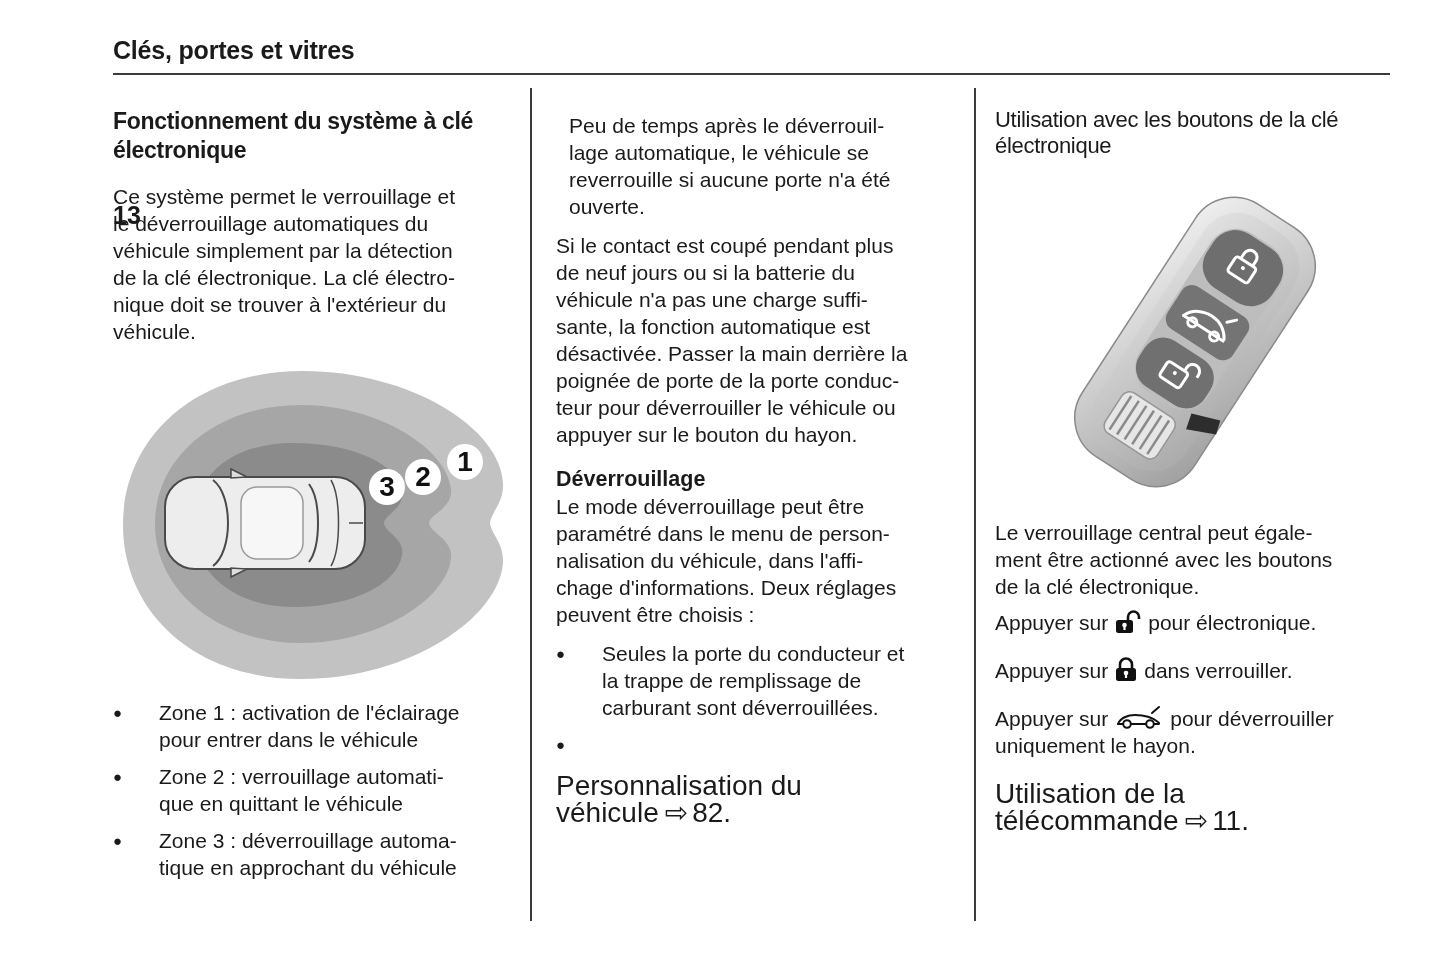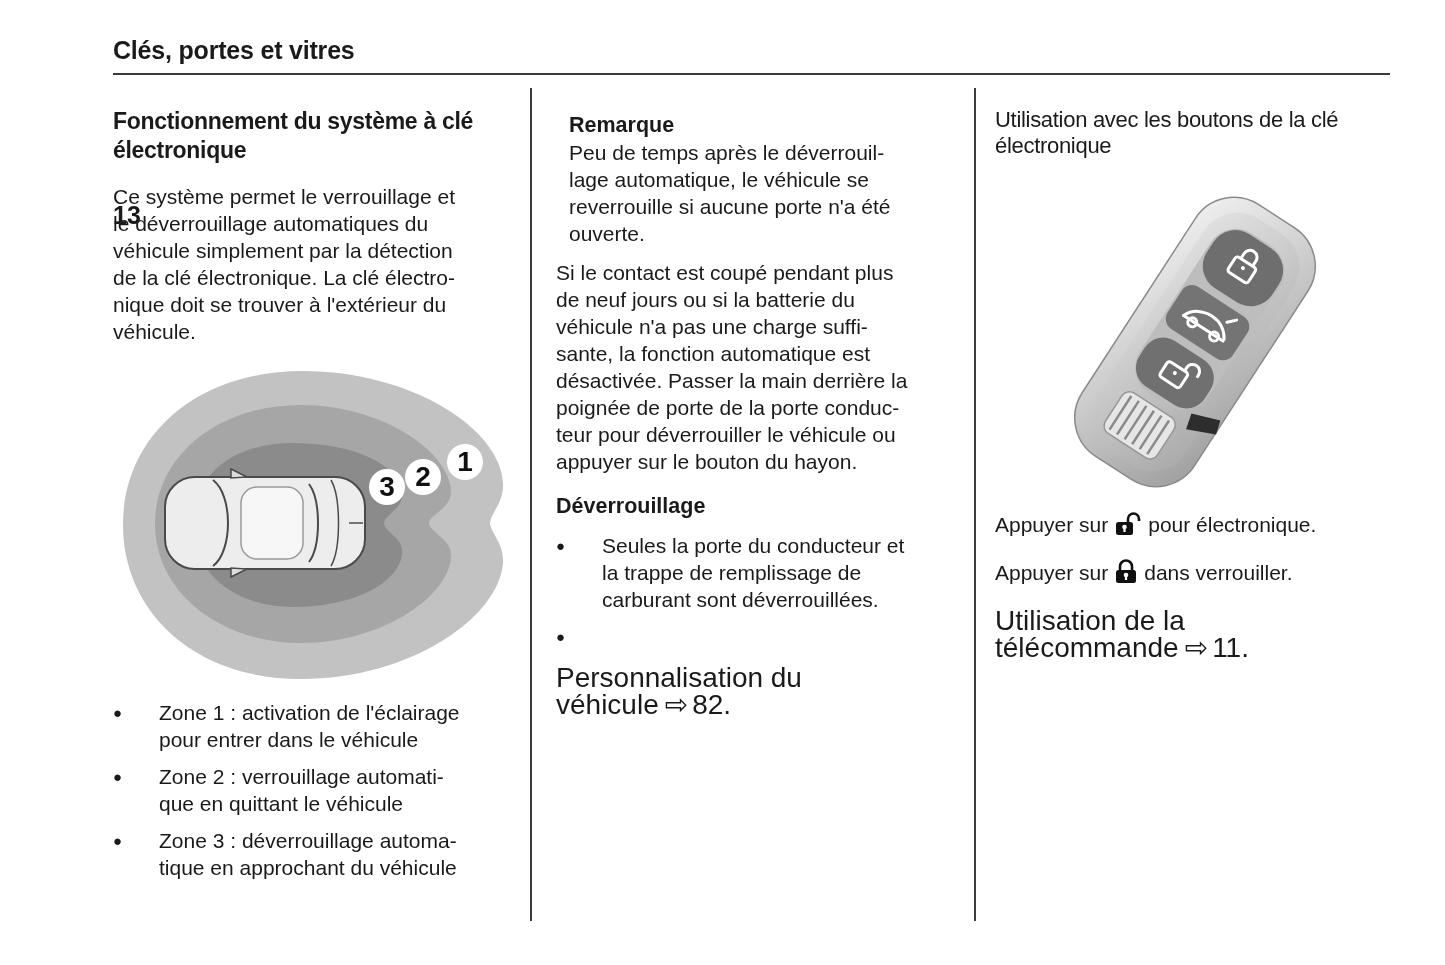--- a/index.html
+++ b/index.html
@@ -111,35 +111,39 @@
       <div class="bullet">
         <span class="bullet-marker">●</span>
         <span class="body-text">Zone 3 : déverrouillage automa-
 tique en approchant du véhicule</span>
       </div>
     </div>
   </div>
 
   <div class="col mid">
     <div class="note-block">
-      <div class="h3">Remarque</div>
       <p class="body-text">Peu de temps après le déverrouil-
 lage automatique, le véhicule se
 reverrouille si aucune porte n'a été
 ouverte.</p>
     </div>
     <p class="body-text mt12">Si le contact est coupé pendant plus
 de neuf jours ou si la batterie du
 véhicule n'a pas une charge suffi-
 sante, la fonction automatique est
 désactivée. Passer la main derrière la
 poignée de porte de la porte conduc-
 teur pour déverrouiller le véhicule ou
 appuyer sur le bouton du hayon.</p>
     <div class="h3">Déverrouillage</div>
+    <p class="body-text">Le mode déverrouillage peut être
+paramétré dans le menu de person-
+nalisation du véhicule, dans l'affi-
+chage d'informations. Deux réglages
+peuvent être choisis :</p>
 
     <div class="bullets" style="margin-top:12px;">
       <div class="bullet">
         <span class="bullet-marker">●</span>
         <span class="body-text">Seules la porte du conducteur et
 la trappe de remplissage de
 carburant sont déverrouillées.</span>
       </div>
       <div class="bullet">
         <span class="bullet-marker">●</span>
@@ -199,32 +203,45 @@
                 <line x1="3" y1="80" x2="3" y2="120"></line>
               <line x1="12" y1="80" x2="12" y2="120"></line>
                 <line x1="21" y1="80" x2="21" y2="120"></line>
             </g>
             <polygon points="36,62 64,52 68,66 40,78" fill="#2d2d2d"></polygon>
           </g>
         </g>
       </svg>
     </div>
 
+    <p class="body-text mt17">Le verrouillage central peut égale-
+ment être actionné avec les boutons
+de la clé électronique.</p>
 
     <p class="action"><span>Appuyer sur</span><svg width="28" height="26" viewBox="0 0 28 26">
           <path d="M14 11 v-3 a5.5 5.5 0 0 1 11 0 v2" stroke="#111" stroke-width="2.6" fill="none"></path>
           <rect x="2" y="11" width="17" height="13" rx="2.5" fill="#111"></rect>
           <circle cx="10.5" cy="16" r="2.3" fill="#fff"></circle>
           <rect x="9.4" y="16.5" width="2.2" height="4.5" fill="#fff"></rect>
         </svg><span>pour électronique.</span></p>
 
     <p class="action"><span>Appuyer sur</span><svg width="24" height="26" viewBox="0 0 24 26">
           <path d="M6 11 v-3.5 a6 6 0 0 1 12 0 v3.5" stroke="#111" stroke-width="2.6" fill="none"></path>
           <rect x="2" y="11" width="20" height="13" rx="2.5" fill="#111"></rect>
           <circle cx="12" cy="16" r="2.3" fill="#fff"></circle>
           <rect x="10.9" y="16.5" width="2.2" height="4.5" fill="#fff"></rect>
         </svg><span>dans verrouiller.</span></p>
 
+    <p class="action"><span>Appuyer sur</span><svg width="50" height="26" viewBox="0 0 50 26">
+          <g stroke="#111" stroke-width="2" fill="none" stroke-linecap="round">
+            <path d="M4 19 C6 13 14 10 21 10 C30 10 38 12 44 17 C45.5 18 45.5 19 44 19"></path>
+            <path d="M4 19 L44 19"></path>
+            <path d="M38 8 L45 2"></path>
+            <circle cx="13" cy="19" r="3.8" fill="#fff"></circle>
+            <circle cx="36" cy="19" r="3.8" fill="#fff"></circle>
+          </g>
+        </svg><span>pour déverrouiller
+uniquement le hayon.</span></p>
 
     <p class="ref-line"><span>Utilisation de la télécommande</span><span class="ref-arrow">⇨</span><span>11.</span></p>
   </div>
 
 </div>
 
 </body></html>

